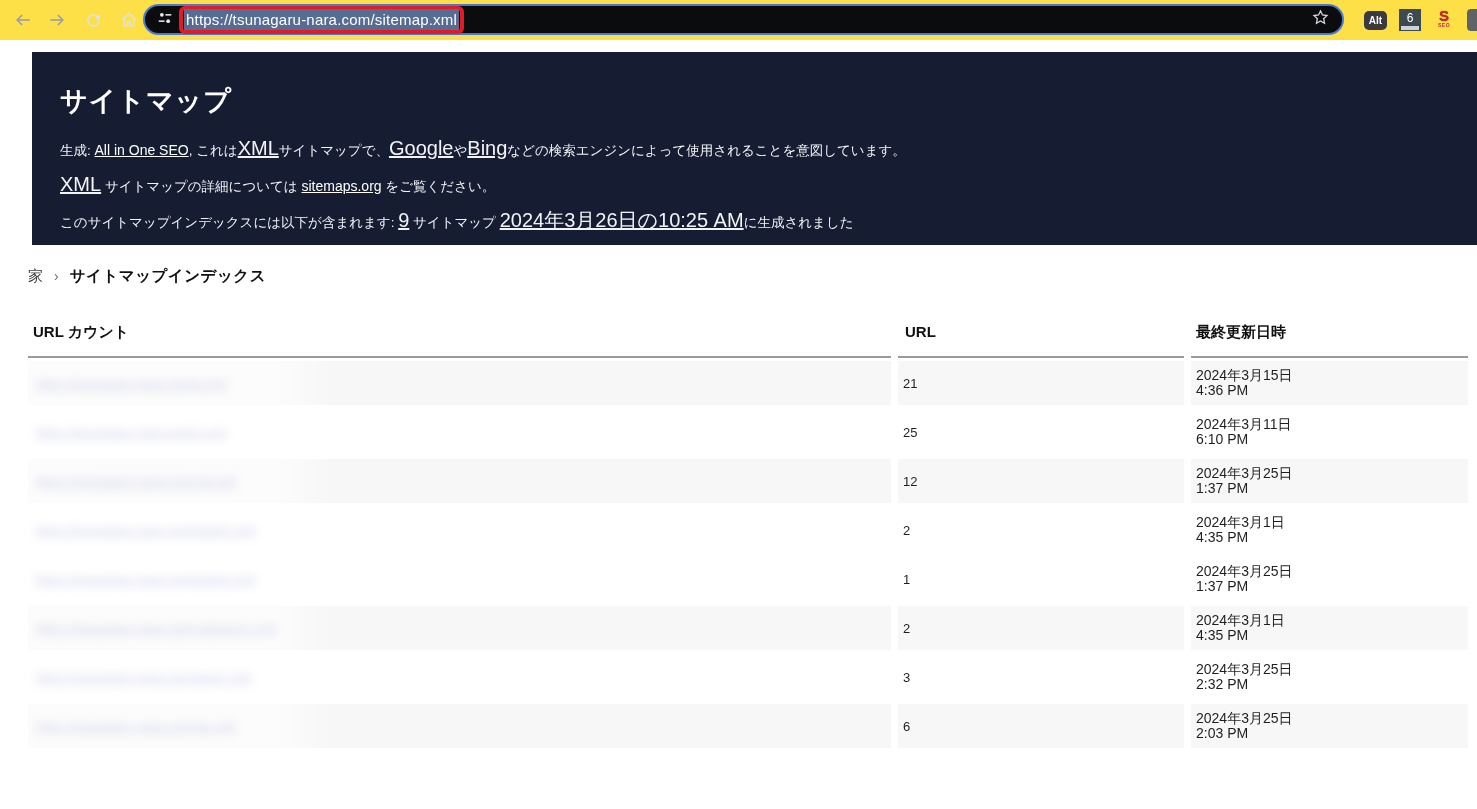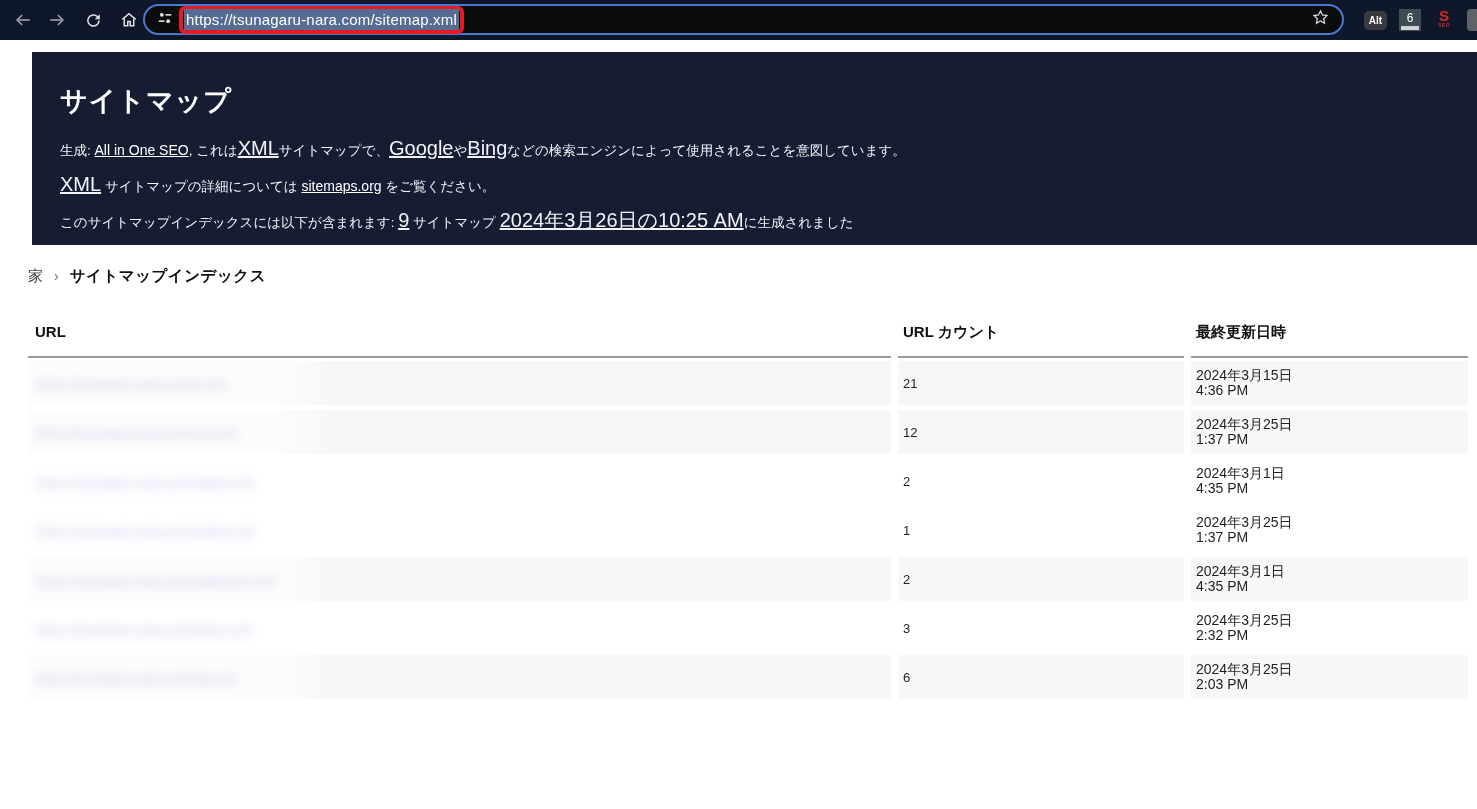--- a/index.html
+++ b/index.html
@@ -5,21 +5,21 @@
   * { box-sizing: border-box; margin: 0; padding: 0; }
   html,body { width:1477px; height:809px; }
   body {
     font-family: "Liberation Sans", "DejaVu Sans", sans-serif;
     background:#ffffff; overflow:hidden; position:relative;
   }
 
   
   .chrome {
     position:absolute; top:0; left:0; width:1477px; height:40px;
-    background:#0f172a; display:flex; align-items:center;
+    background:#fde047; display:flex; align-items:center;
   }
   .nav-btn {
     width:34px; height:34px; display:flex; align-items:center; justify-content:center;
     flex:0 0 auto; cursor:pointer; border-radius:50%;
   }
   .nav-btn svg { display:block; }
   .omnibox {
     position:absolute; left:143px; top:4px; width:1201px; height:31px;
     background:#0b0c0e; border-radius:16px; border:2px solid #4c79cf;
     display:flex; align-items:center; padding:0 10px 0 8px;
@@ -189,38 +189,48 @@
 <div class="content">
 
   <div class="breadcrumb">
     <a class="home-link">家</a>
     <span class="sep">›</span>
     <span class="current">サイトマップインデックス</span>
   </div>
 
   <div class="sitemap-table">
     <div class="tgrid thead">
+      <div class="cell">URL カウント</div>
       <div class="cell url-h">URL</div>
-      <div class="cell">URL カウント</div>
       <div class="cell">最終更新日時</div>
     </div>
 
     <div class="tbody">
 
       <div class="trow odd">
         <div class="cell url-c">
             <a class="url-link">https://tsunagaru-nara.com/p.xml</a>
           </div>
         <div class="cell count-c">21</div>
         <div class="cell date-c">
             <span>2024年3月15日</span>
             <span>4:36 PM</span>
           </div>
       </div>
 
+      <div class="trow even">
+        <div class="cell url-c">
+            <a class="url-link">https://tsunagaru-nara.com/n.xml</a>
+          </div>
+        <div class="cell count-c">25</div>
+        <div class="cell date-c">
+            <span>2024年3月11日</span>
+            <span>6:10 PM</span>
+          </div>
+      </div>
 
       <div class="trow odd">
         <div class="cell url-c">
             <a class="url-link">https://tsunagaru-nara.com/cat.xml</a>
           </div>
         <div class="cell count-c">12</div>
         <div class="cell date-c">
             <span>2024年3月25日</span>
             <span>1:37 PM</span>
           </div>

